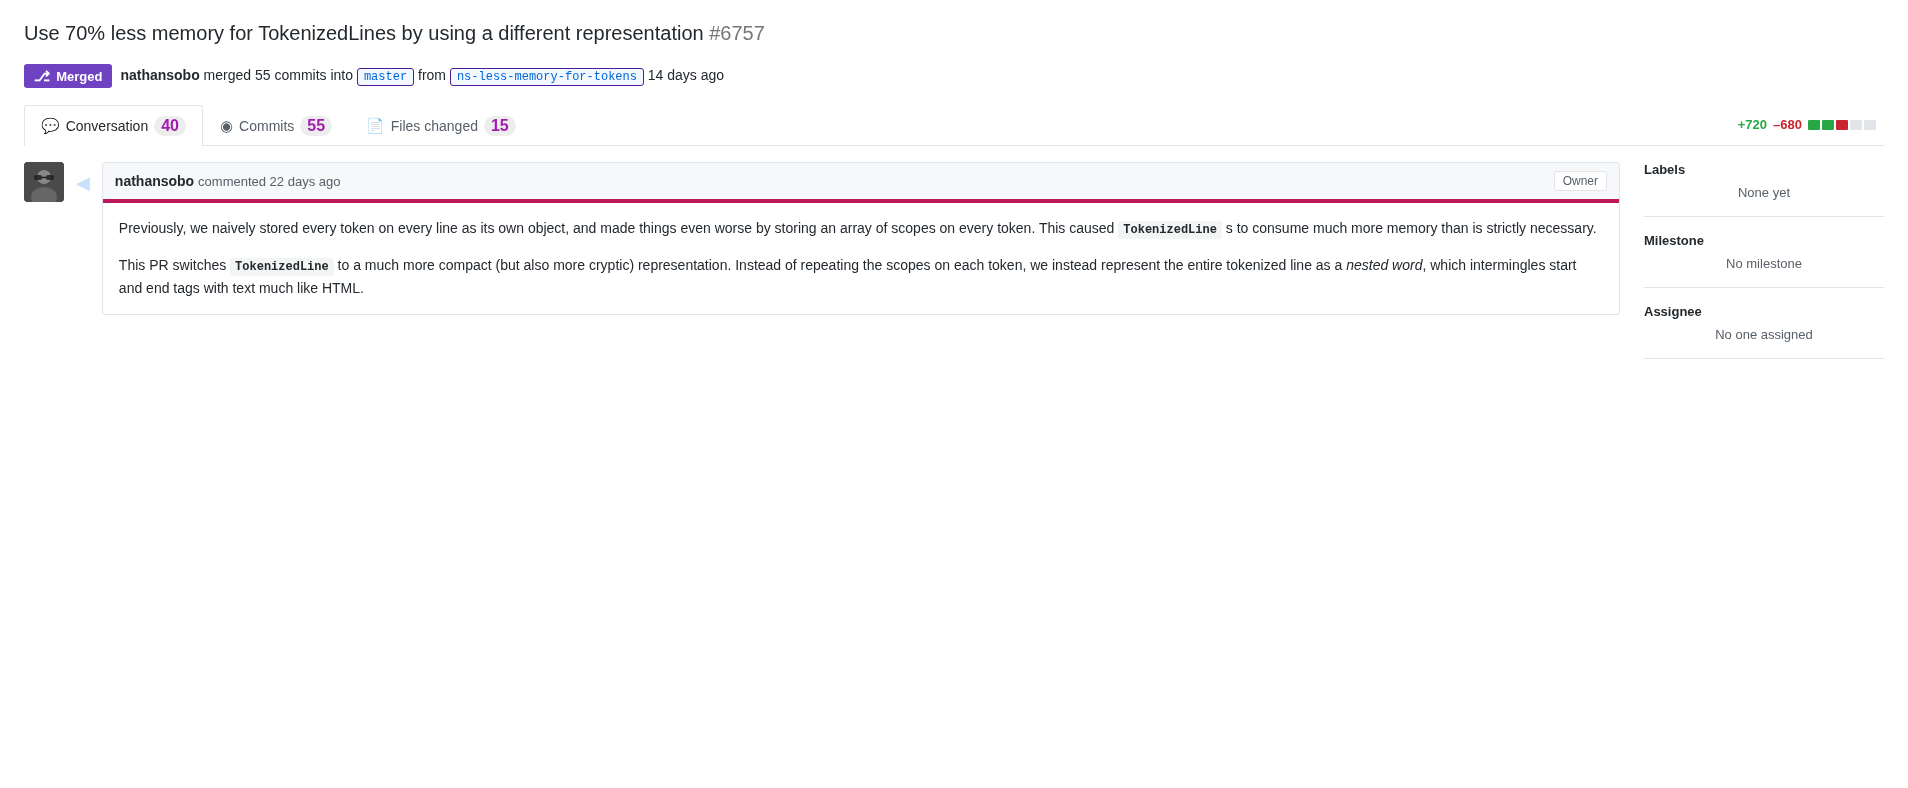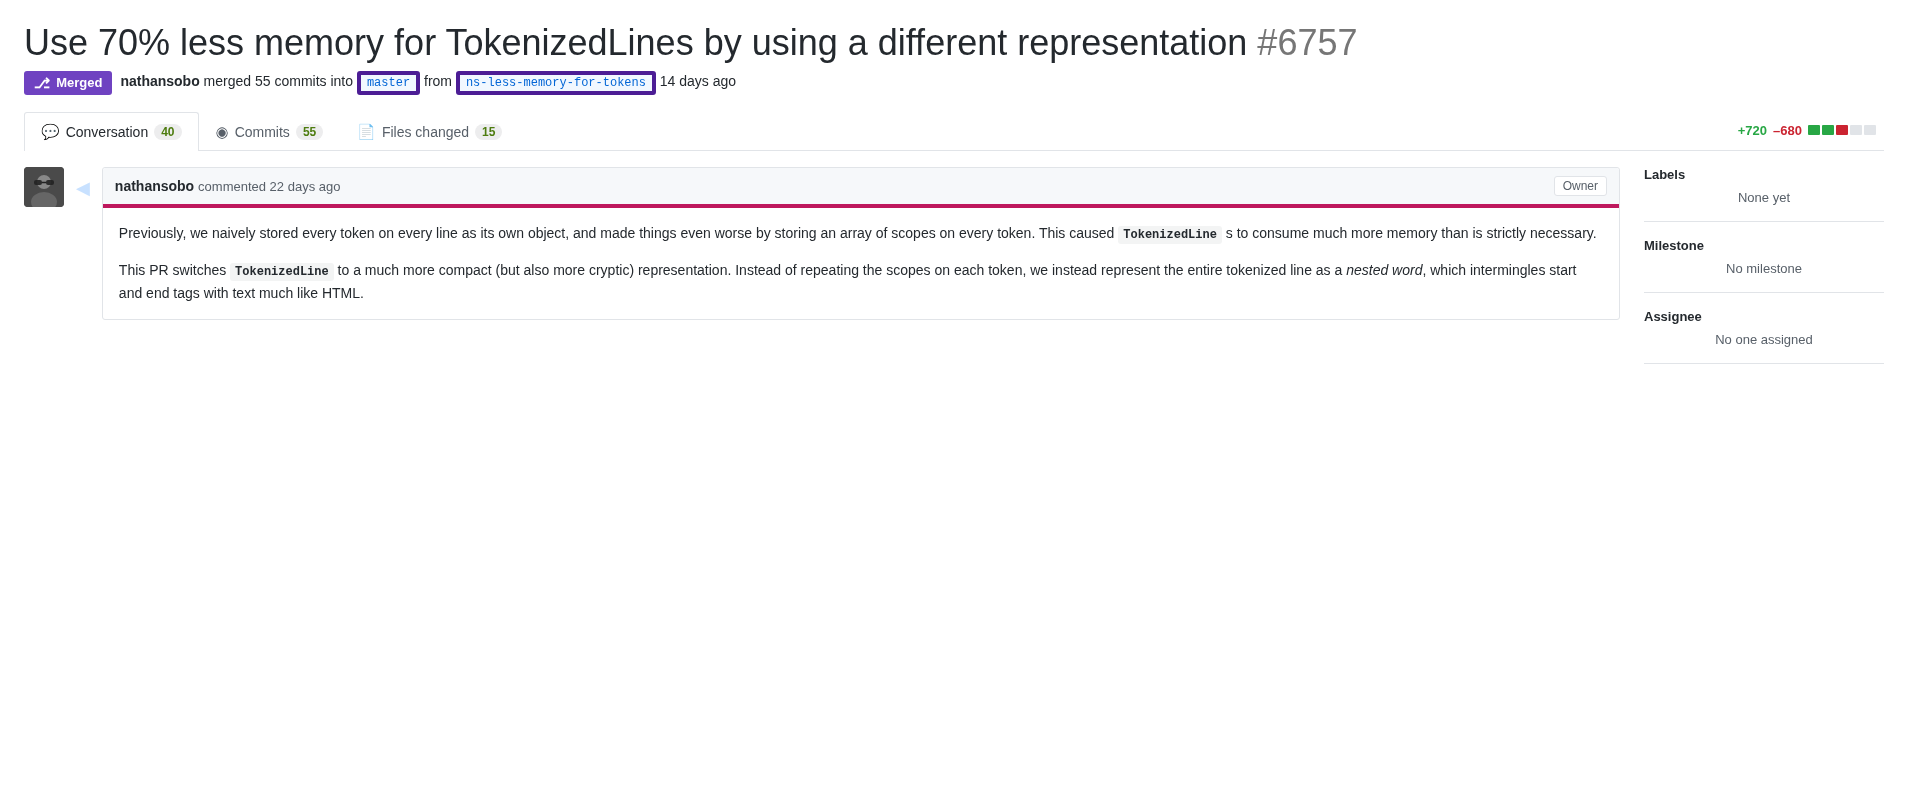--- a/index.html
+++ b/index.html
@@ -5,24 +5,24 @@
     * { box-sizing: border-box; margin: 0; padding: 0; }
     body {
       font-family: -apple-system, BlinkMacSystemFont, "Segoe UI", Helvetica, Arial, sans-serif;
       font-size: 14px;
       color: #24292e;
       background: #fff;
       padding: 20px 24px;
     }
 
     .pr-title {
-      font-size: 36px;
+      font-size: 20px;
       font-weight: 300;
       line-height: 1.3;
-      margin-bottom: 4px;
+      margin-bottom: 18px;
       color: #24292e;
     }
     .pr-title .pr-number {
       color: #767676;
       font-weight: 300;
     }
 
     .pr-meta {
       display: flex;
       align-items: center;
@@ -44,21 +44,21 @@
     .merged-badge .merge-icon {
       font-size: 14px;
     }
     .pr-meta-text {
       font-size: 14px;
       color: #24292e;
     }
     .branch-tag {
       display: inline-block;
       background: #f1f8ff;
-      border: 4px solid #4c1d95;
+      border: 1px solid #4c1d95;
       border-radius: 3px;
       padding: 1px 6px;
       font-family: "SFMono-Regular", Consolas, "Liberation Mono", Menlo, monospace;
       font-size: 12px;
       color: #0366d6;
     }
 
     .tabs-bar {
       display: flex;
       align-items: center;
@@ -84,23 +84,23 @@
       color: #24292e;
       background: #fff;
       border-color: #e1e4e8;
       border-radius: 3px 3px 0 0;
       border-bottom-color: #fff;
     }
     .tab-badge {
       background: rgba(27,31,35,0.08);
       border-radius: 10px;
       padding: 1px 7px;
-      font-size: 12px;
-      font-weight: 600;
-      color: #4d7c0f;
+      font-size: 16px;
+      font-weight: 600;
+      color: #a21caf;
     }
     .tab-icon {
       font-size: 15px;
     }
 
     .diff-stats {
       margin-left: auto;
       display: flex;
       align-items: center;
       gap: 6px;

